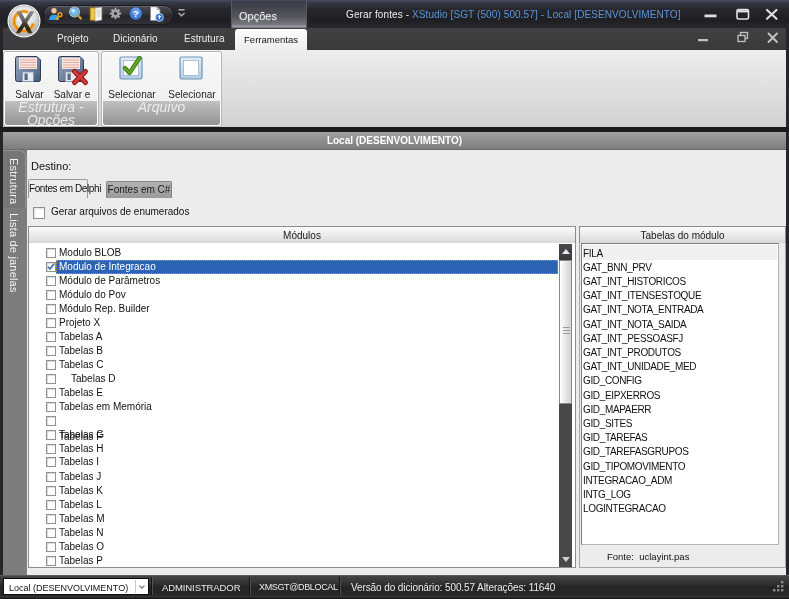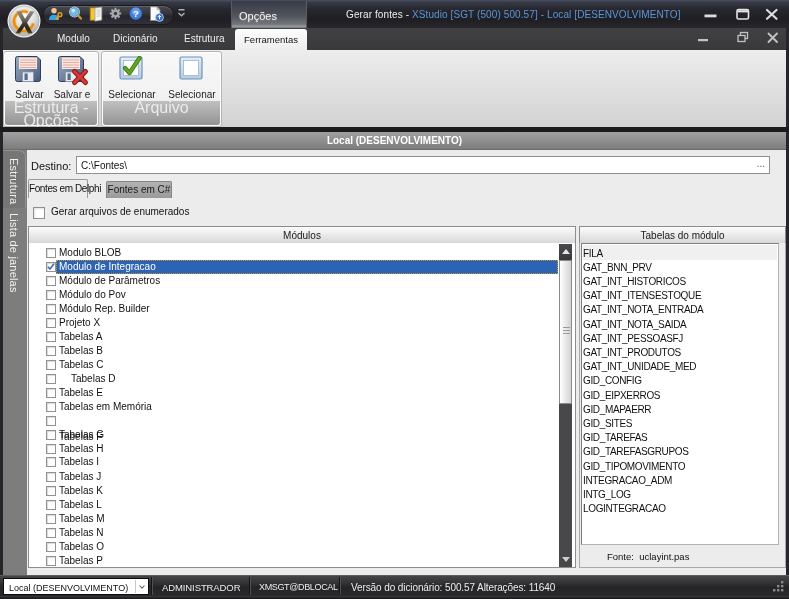--- a/index.html
+++ b/index.html
@@ -26,21 +26,21 @@
   
   .rtab{top:33px;height:16px;color:#ededed;font-size:10px;}
   #tab-active{left:235px;top:29px;width:72px;height:21px;background:linear-gradient(#fdfdfd,#ededed);
     border-radius:3px 3px 0 0;color:#141414;font-size:9.5px;text-align:center;line-height:22px;}
   
   #ribbon{left:3px;top:50px;width:783px;height:77px;background:linear-gradient(#ededed,#d2d2d2);}
   .rgroup{top:1px;height:74px;background:linear-gradient(#f8f8f8 0%,#f2f2f2 55%,#e8e8e8 100%);
     border:1px solid #b5b5b5;border-radius:3px;box-shadow:inset 0 0 0 1px #fdfdfd;}
   .rglabel{position:absolute;left:1px;right:1px;bottom:1px;height:24px;
     background:linear-gradient(#c0c0c0,#939393);border-radius:0 0 3px 3px;
-    color:#ebebeb;font-size:16px;text-align:center;line-height:13px;}
+    color:#ebebeb;font-size:14px;text-align:center;line-height:13px;font-style:italic;}
   .ribtxt{position:absolute;font-size:10px;color:#1e1e1e;text-align:center;line-height:11px;}
   #darkstrip{left:0px;top:127px;width:789px;height:5px;background:#1b1b1e;}
   
   #localhdr{left:3px;top:132px;width:783px;height:18px;
     background:linear-gradient(#a0a0a0,#7d7d7d);border-bottom:1px solid #6b6b6b;box-sizing:border-box;}
   #localhdr div{margin-top:3px;text-align:center;color:#fff;font-size:10px;font-weight:bold;}
   
   #sidebar{left:3px;top:150px;width:24px;height:425px;background:#7d7d7d;}
   #sidetab1{position:absolute;left:0;top:0;width:23px;height:58px;background:#767676;
     border-radius:0 7px 0 0;border-top:1px solid #929292;border-right:1px solid #929292;box-sizing:border-box;}
@@ -182,21 +182,21 @@
     <rect x="2" y="8" width="10" height="2.2" fill="#c2c2c2"></rect>
     <g stroke="#c2c2c2" stroke-width="1.3" fill="none">
       <rect x="44.5" y="1.5" width="7" height="6"></rect>
       <rect x="42" y="4.5" width="7" height="6" fill="#3a3a3d"></rect>
     </g>
     <g stroke="#c2c2c2" stroke-width="1.9" stroke-linecap="round">
       <path d="M72.5 2.5 L81 11 M81 2.5 L72.5 11"></path>
     </g>
   </svg>
 
-  <div class="abs rtab" style="left:57px;">Modulo</div>
+  <div class="abs rtab" style="left:57px;">Projeto</div>
   <div class="abs rtab" style="left:113px;">Dicionário</div>
   <div class="abs rtab" style="left:184px;">Estrutura</div>
   <div class="abs" id="tab-active">Ferramentas</div>
 
   <svg class="wsvg" style="left:7px;top:4px;" width="34" height="34" viewBox="0 0 34 34">
     <defs>
       <radialGradient id="orbg" cx="50%" cy="32%" r="75%">
         <stop offset="0%" stop-color="#fdfdfd"></stop>
         <stop offset="45%" stop-color="#e2e2e2"></stop>
         <stop offset="80%" stop-color="#b6b6b6"></stop>
@@ -278,24 +278,20 @@
       <div>Local (DESENVOLVIMENTO)</div>
     </div>
 
   <div class="abs" id="sidebar">
     <div id="sidetab1"></div>
     <div class="vtext" style="top:8px;">Estrutura</div>
     <div class="vtext" style="top:63px;">Lista de janelas</div>
   </div>
 
   <div class="abs" id="destino-lbl">Destino:</div>
-  <div class="abs" id="destino-inp">
-      <span class="val">C:\Fontes\</span>
-      <span class="dots">...</span>
-    </div>
 
   <div class="abs" id="ftab1">Fontes em Delphi</div>
   <div class="abs" id="ftab2">Fontes em C#</div>
 
   <div class="abs cbx" style="left:33px;top:207px;"></div>
   <div class="abs" id="enum-lbl">Gerar arquivos de enumerados</div>
 
   <div class="abs phdr" style="left:28px;width:548px;">Módulos</div>
   <div id="lpanel-body" class="abs">
     <div id="lrows">

